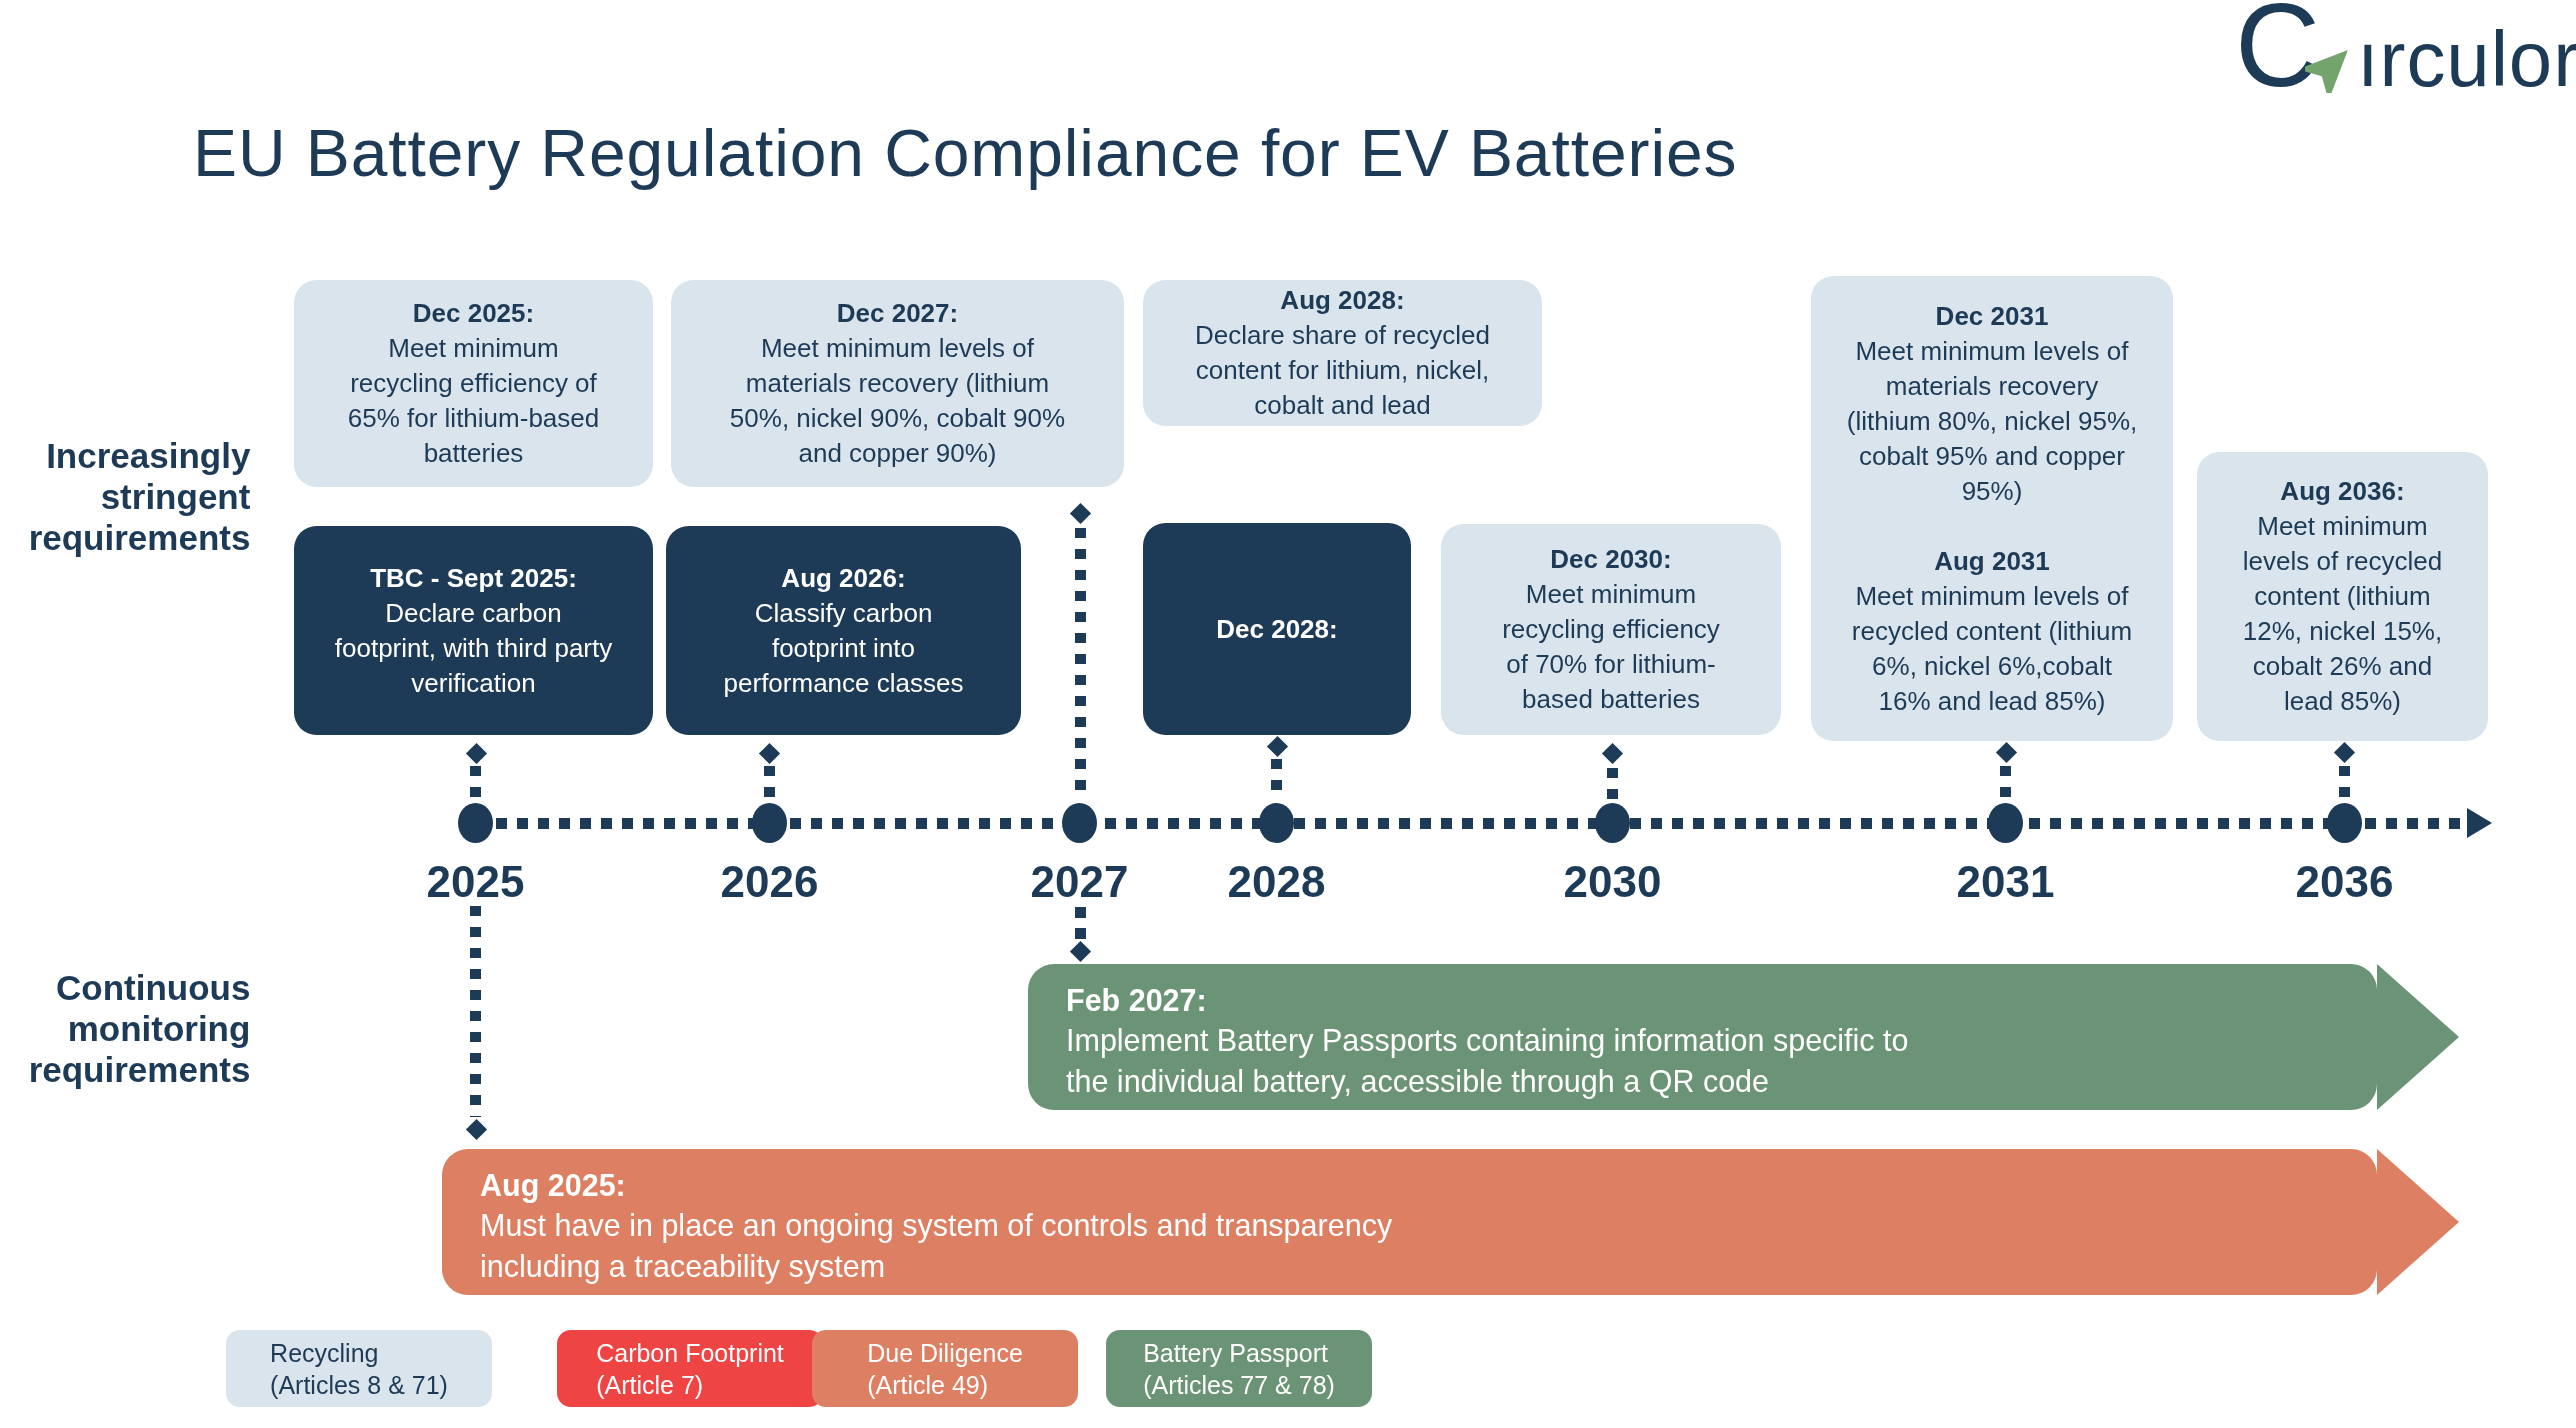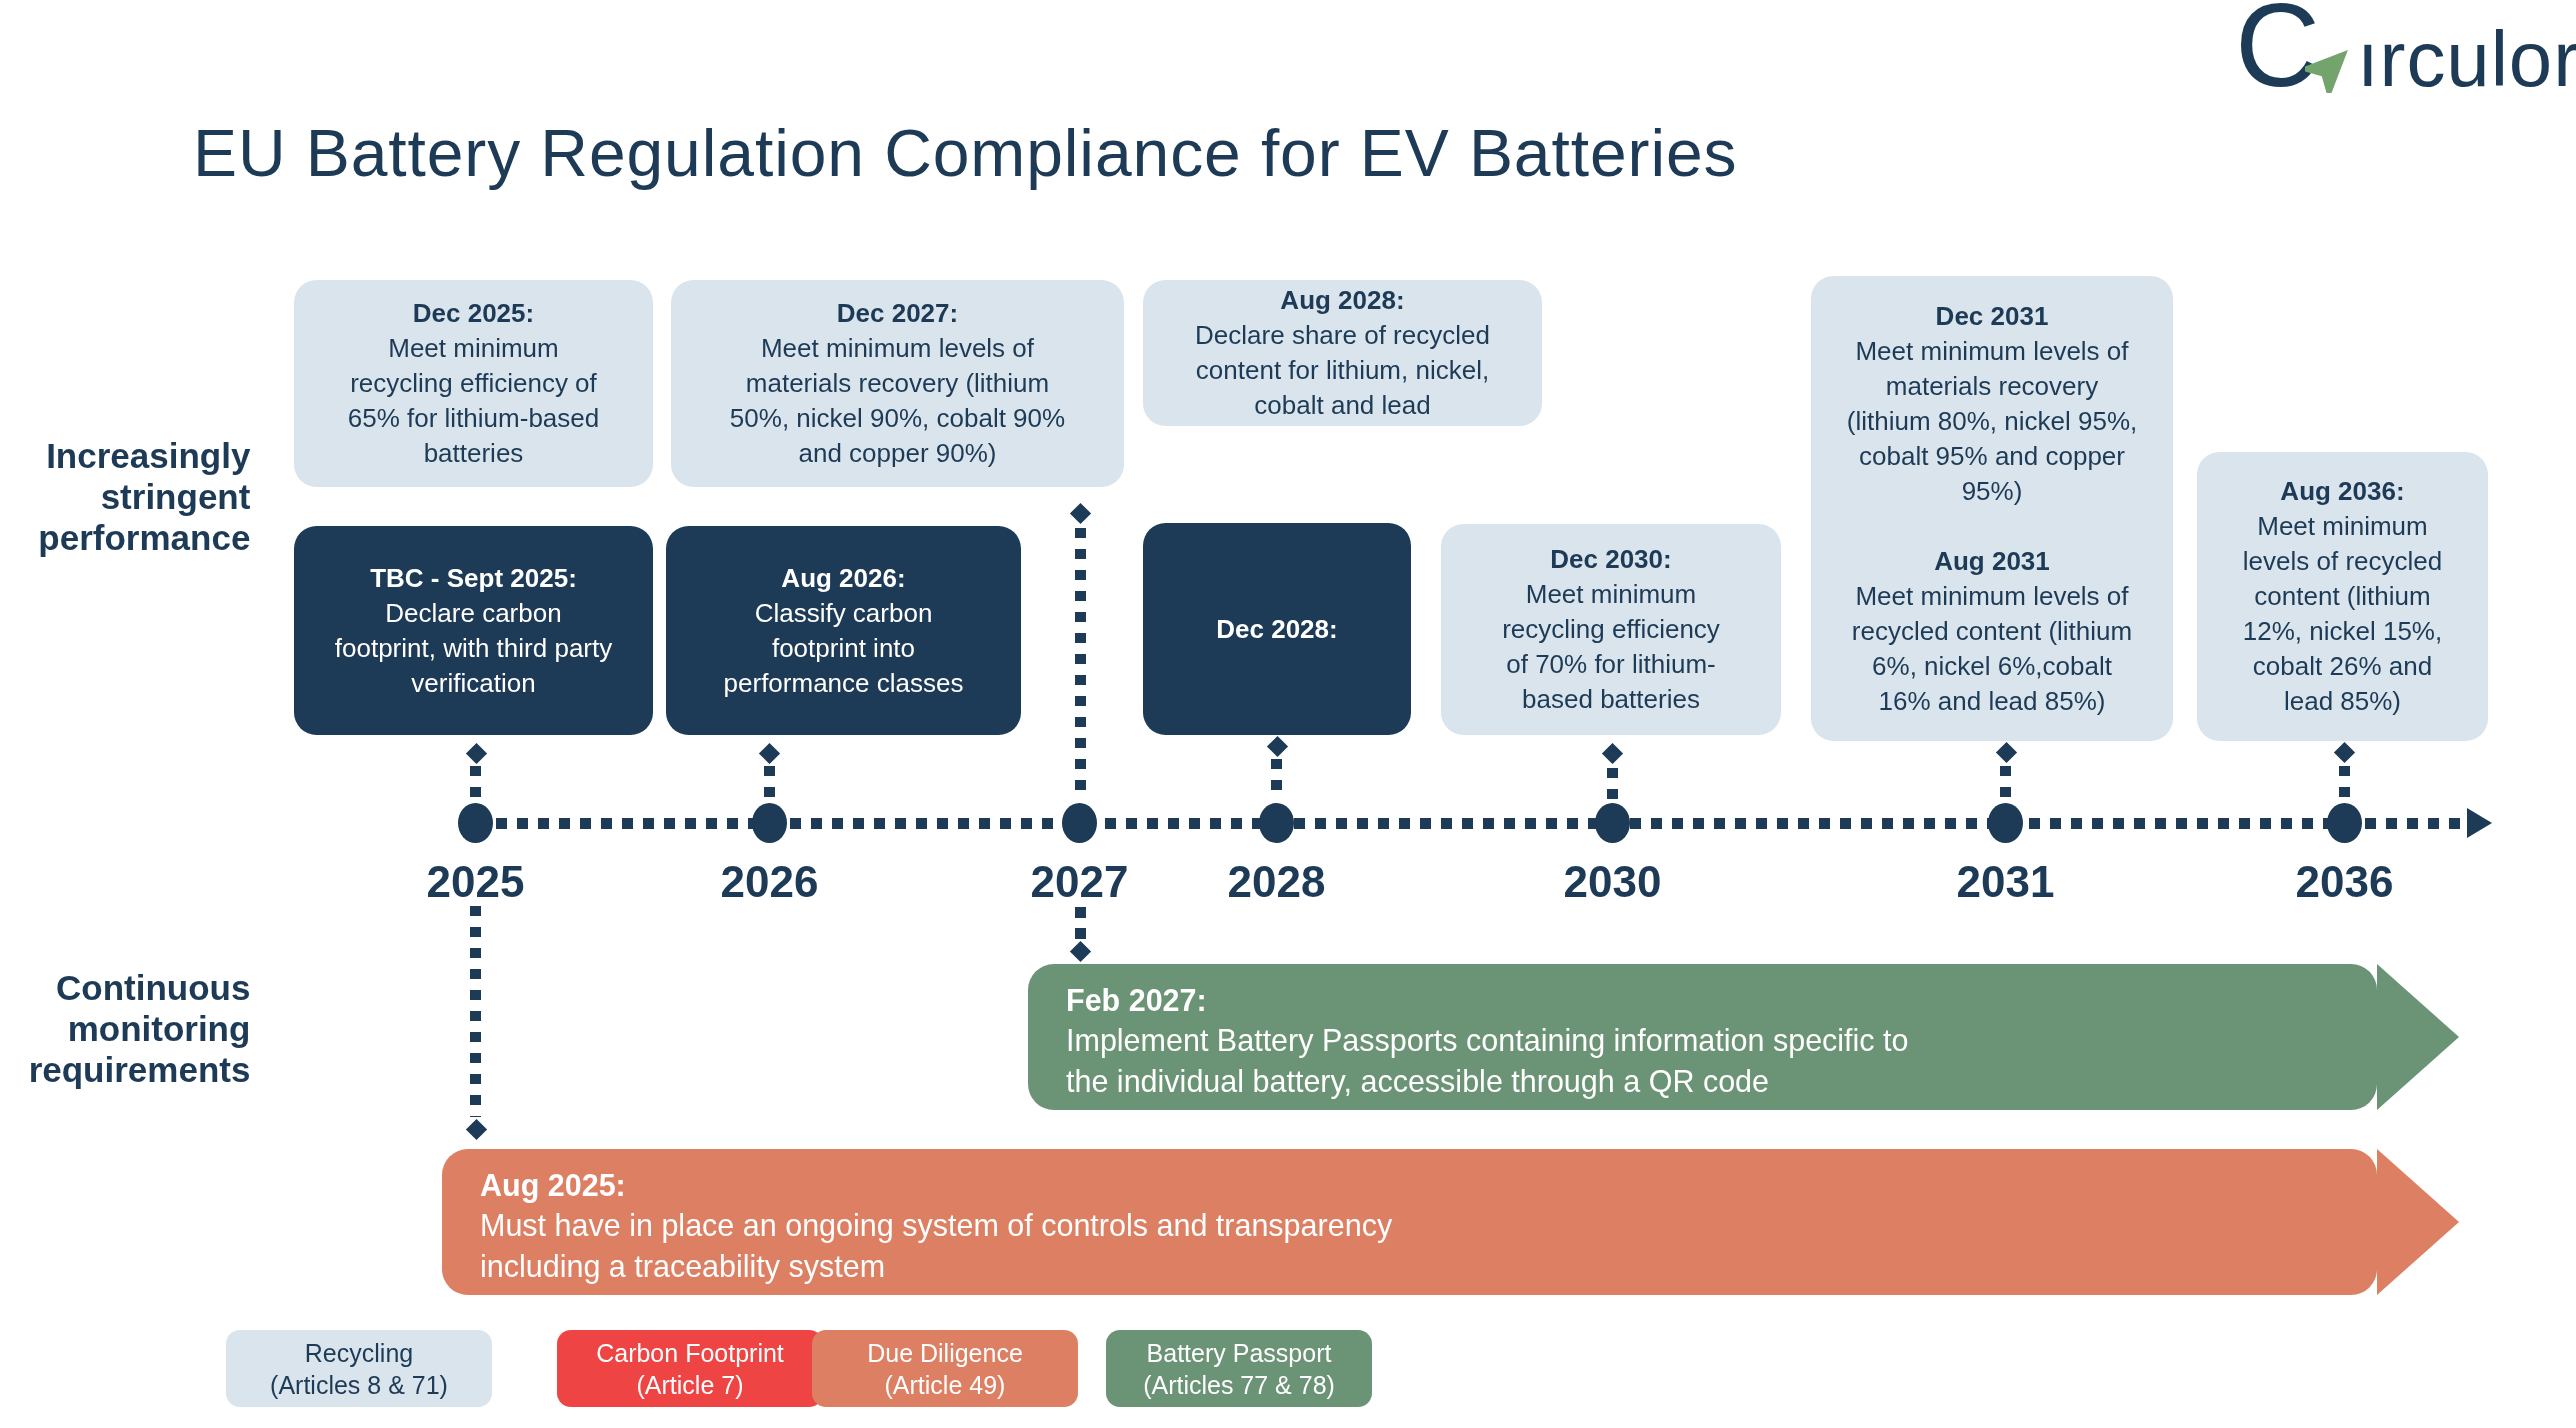--- a/index.html
+++ b/index.html
@@ -46,21 +46,21 @@
     border-top:73px solid transparent;border-bottom:73px solid transparent;}
   .banner.green{background:#6b9375;}
   .banner.green .tip{border-left:82px solid #6b9375;}
   .banner.orange{background:#dc7f62;}
   .banner.orange .tip{border-left:82px solid #dc7f62;}
   .banner .content{padding:15.7px 0 0 38px;}
   .banner .date{font-weight:700;font-size:30.5px;line-height:40px;}
   .banner .b{font-size:30.5px;line-height:41px;white-space:pre-line;}
 
   .chip{position:absolute;top:1330px;width:266px;height:77px;border-radius:14px;
-    display:flex;align-items:center;justify-content:center;text-align:center;
+    display:flex;align-items:center;justify-content:center;
     font-size:25px;line-height:32px;white-space:pre-line;}
   .chip.light{background:#d9e4ec;color:#1d3a56;}
   .chip.dark{background:#ef4444;color:#fff;margin-left:38px;}
   .chip.orange{background:#dc7f62;color:#fff;}
   .chip.green{background:#6b9375;color:#fff;}
 </style>
 </head>
 <body>
 
 <div id="canvas">
@@ -72,21 +72,21 @@
         <polygon points="29,1 54,57 29,43 4,57" fill="#72a46c"></polygon>
       </g>
     </svg>
     <span class="rest">ırculor</span>
   </div>
 
   <div class="title">EU Battery Regulation Compliance for EV Batteries</div>
 
   <div class="row-label" style="top:435px;">Increasingly
 stringent
-performance</div>
+requirements</div>
   <div class="row-label" style="top:967px;">Continuous
 monitoring
 requirements</div>
 
   <div class="box light" style="left:294px;top:280px;width:359px;height:207px;">
     <div class="date">Dec 2025:</div>
     <div class="b">Meet minimum
 recycling efficiency of
 65% for lithium-based
 batteries</div>

